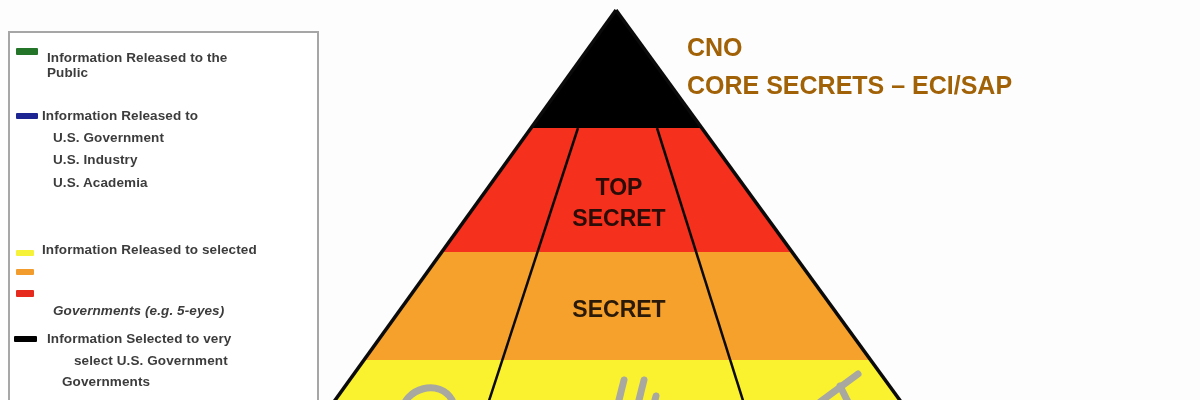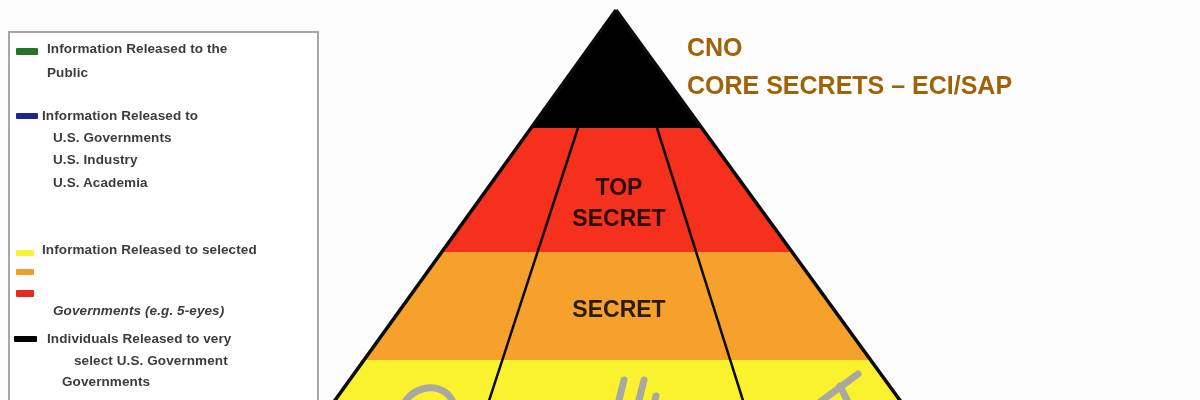--- a/index.html
+++ b/index.html
@@ -62,32 +62,32 @@
 
   <div class="legend"></div>
 
   <div class="swatch" style="left:16px;top:48px;width:22px;height:7px;background:#24752a;"></div>
   <div class="swatch" style="left:16px;top:113px;width:22px;height:6px;background:#1c2592;"></div>
   <div class="swatch" style="left:16px;top:250px;width:18px;height:6px;background:#f6f23a;"></div>
   <div class="swatch" style="left:16px;top:269px;width:18px;height:6px;background:#f29c2e;"></div>
   <div class="swatch" style="left:16px;top:290px;width:18px;height:7px;background:#e62a1d;"></div>
   <div class="swatch" style="left:14px;top:336px;width:23px;height:6px;background:#000000;"></div>
 
-  <div class="legend-line" style="left:47px;top:41px;">Information Released to the</div>
+  <div class="legend-line" style="left:47px;top:50px;">Information Released to the</div>
   <div class="legend-line" style="left:47px;top:65px;">Public</div>
 
   <div class="legend-line" style="left:42px;top:108px;">Information Released to</div>
-  <div class="legend-line" style="left:53px;top:130px;">U.S. Governments</div>
+  <div class="legend-line" style="left:53px;top:130px;">U.S. Government</div>
   <div class="legend-line" style="left:53px;top:152px;">U.S. Industry</div>
   <div class="legend-line" style="left:53px;top:175px;">U.S. Academia</div>
 
   <div class="legend-line" style="left:42px;top:242px;">Information Released to selected</div>
   <div class="legend-line" style="left:53px;top:303px;font-style:italic;">Governments (e.g. 5-eyes)</div>
 
-  <div class="legend-line" style="left:47px;top:331px;">Individuals Released to very</div>
+  <div class="legend-line" style="left:47px;top:331px;">Information Selected to very</div>
   <div class="legend-line" style="left:62px;top:353px;margin-left:12px;">select U.S. Government</div>
   <div class="legend-line" style="left:62px;top:374px;">Governments</div>
 
   <svg class="pyramid" width="1200" height="400" viewBox="0 0 1200 400">
 
     <polygon points="616,10 531,128 702,128" fill="#000000"></polygon>
     <polygon points="531,128 702,128 792,252 442,252" fill="#f5301d"></polygon>
     <polygon points="442,252 792,252 871,360 364,360" fill="#f6a12c"></polygon>
     <polygon points="364,360 871,360 907,410 328,410" fill="#faf22e"></polygon>
 

